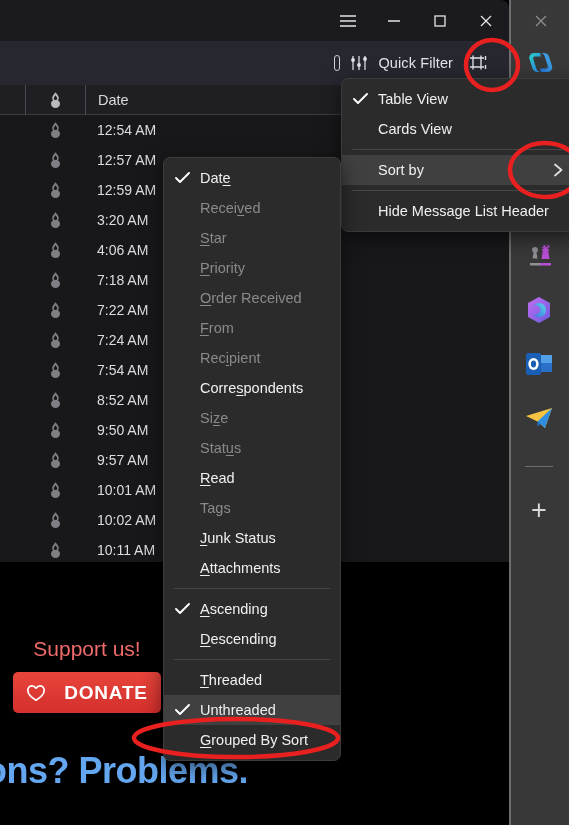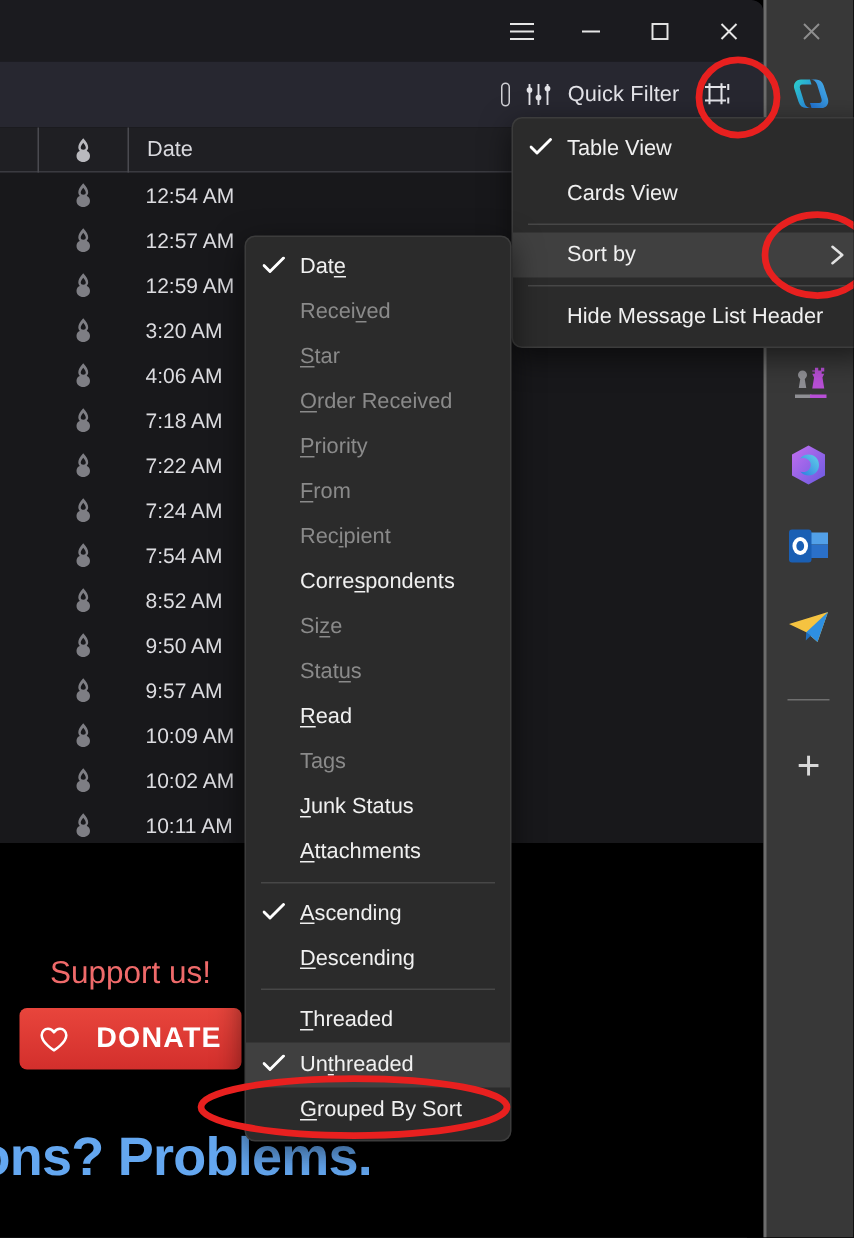--- a/index.html
+++ b/index.html
@@ -350,21 +350,21 @@
               </svg>
             </div>
             <div class="cell-date">9:57 AM</div>
           </div>
           <div class="row">
             <div class="cell-icon">
               <svg class="spam-glyph" width="17" height="18" viewBox="0 0 17 18">
                 <path d="M8.5 1.2 C6.4 3.6 5.2 5.3 5.2 7.2 C5.2 8.2 5.6 9 6.2 9.6 C5.2 9.9 4 11 4 12.8 C4 15.4 6 17 8.5 17 C11 17 13 15.4 13 12.8 C13 11 11.8 9.9 10.8 9.6 C11.4 9 11.8 8.2 11.8 7.2 C11.8 5.3 10.6 3.6 8.5 1.2 Z M8.5 4.2 C9.6 5.8 10.2 6.6 10.2 7.4 C10.2 8.3 9.5 8.9 8.5 8.9 C7.5 8.9 6.8 8.3 6.8 7.4 C6.8 6.6 7.4 5.8 8.5 4.2 Z" fill="#7e7e84"></path>
               </svg>
             </div>
-            <div class="cell-date">10:09 AM</div>
+            <div class="cell-date">10:01 AM</div>
           </div>
           <div class="row">
             <div class="cell-icon">
               <svg class="spam-glyph" width="17" height="18" viewBox="0 0 17 18">
                 <path d="M8.5 1.2 C6.4 3.6 5.2 5.3 5.2 7.2 C5.2 8.2 5.6 9 6.2 9.6 C5.2 9.9 4 11 4 12.8 C4 15.4 6 17 8.5 17 C11 17 13 15.4 13 12.8 C13 11 11.8 9.9 10.8 9.6 C11.4 9 11.8 8.2 11.8 7.2 C11.8 5.3 10.6 3.6 8.5 1.2 Z M8.5 4.2 C9.6 5.8 10.2 6.6 10.2 7.4 C10.2 8.3 9.5 8.9 8.5 8.9 C7.5 8.9 6.8 8.3 6.8 7.4 C6.8 6.6 7.4 5.8 8.5 4.2 Z" fill="#7e7e84"></path>
               </svg>
             </div>
             <div class="cell-date">10:02 AM</div>
           </div>
           <div class="row">
@@ -534,25 +534,25 @@
       <div class="mi dim">
         <span class="check"></span>
         <span class="mi-label">Recei<span class="u">v</span>ed</span>
       </div>
       <div class="mi dim">
         <span class="check"></span>
         <span class="mi-label"><span class="u">S</span>tar</span>
       </div>
       <div class="mi dim">
         <span class="check"></span>
+        <span class="mi-label"><span class="u">P</span>riority</span>
+      </div>
+      <div class="mi dim">
+        <span class="check"></span>
         <span class="mi-label"><span class="u">O</span>rder Received</span>
-      </div>
-      <div class="mi dim">
-        <span class="check"></span>
-        <span class="mi-label"><span class="u">P</span>riority</span>
       </div>
       <div class="mi dim">
         <span class="check"></span>
         <span class="mi-label"><span class="u">F</span>rom</span>
       </div>
       <div class="mi dim">
         <span class="check"></span>
         <span class="mi-label">Rec<span class="u">i</span>pient</span>
       </div>
       <div class="mi">

